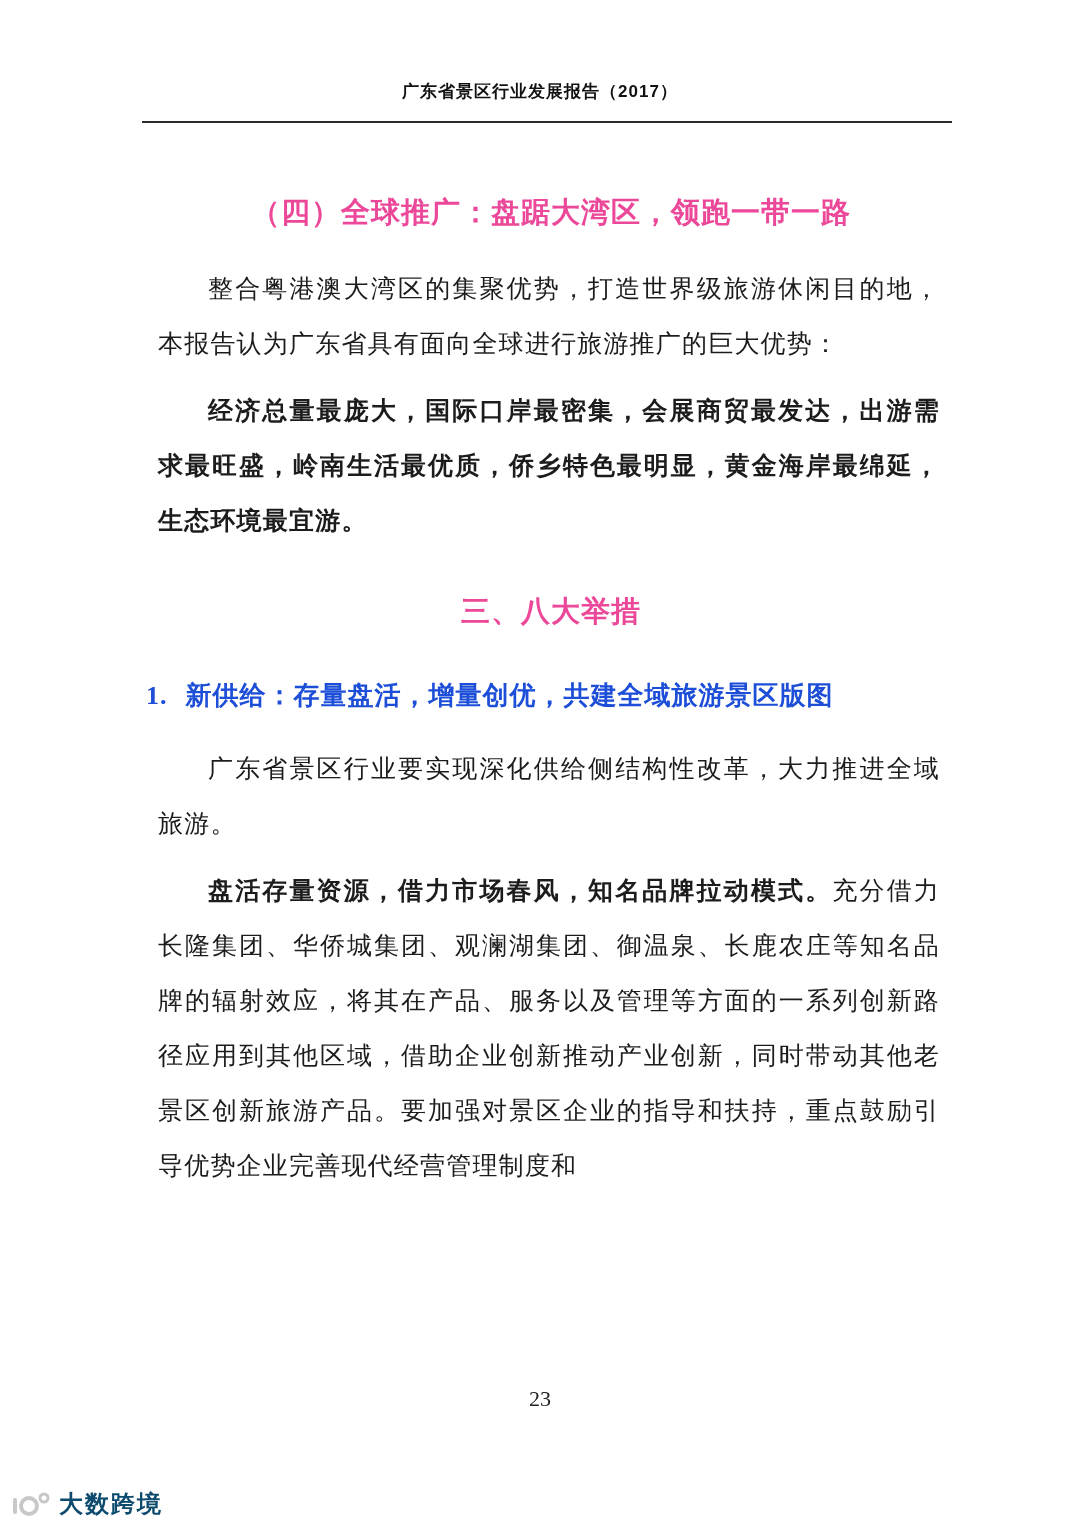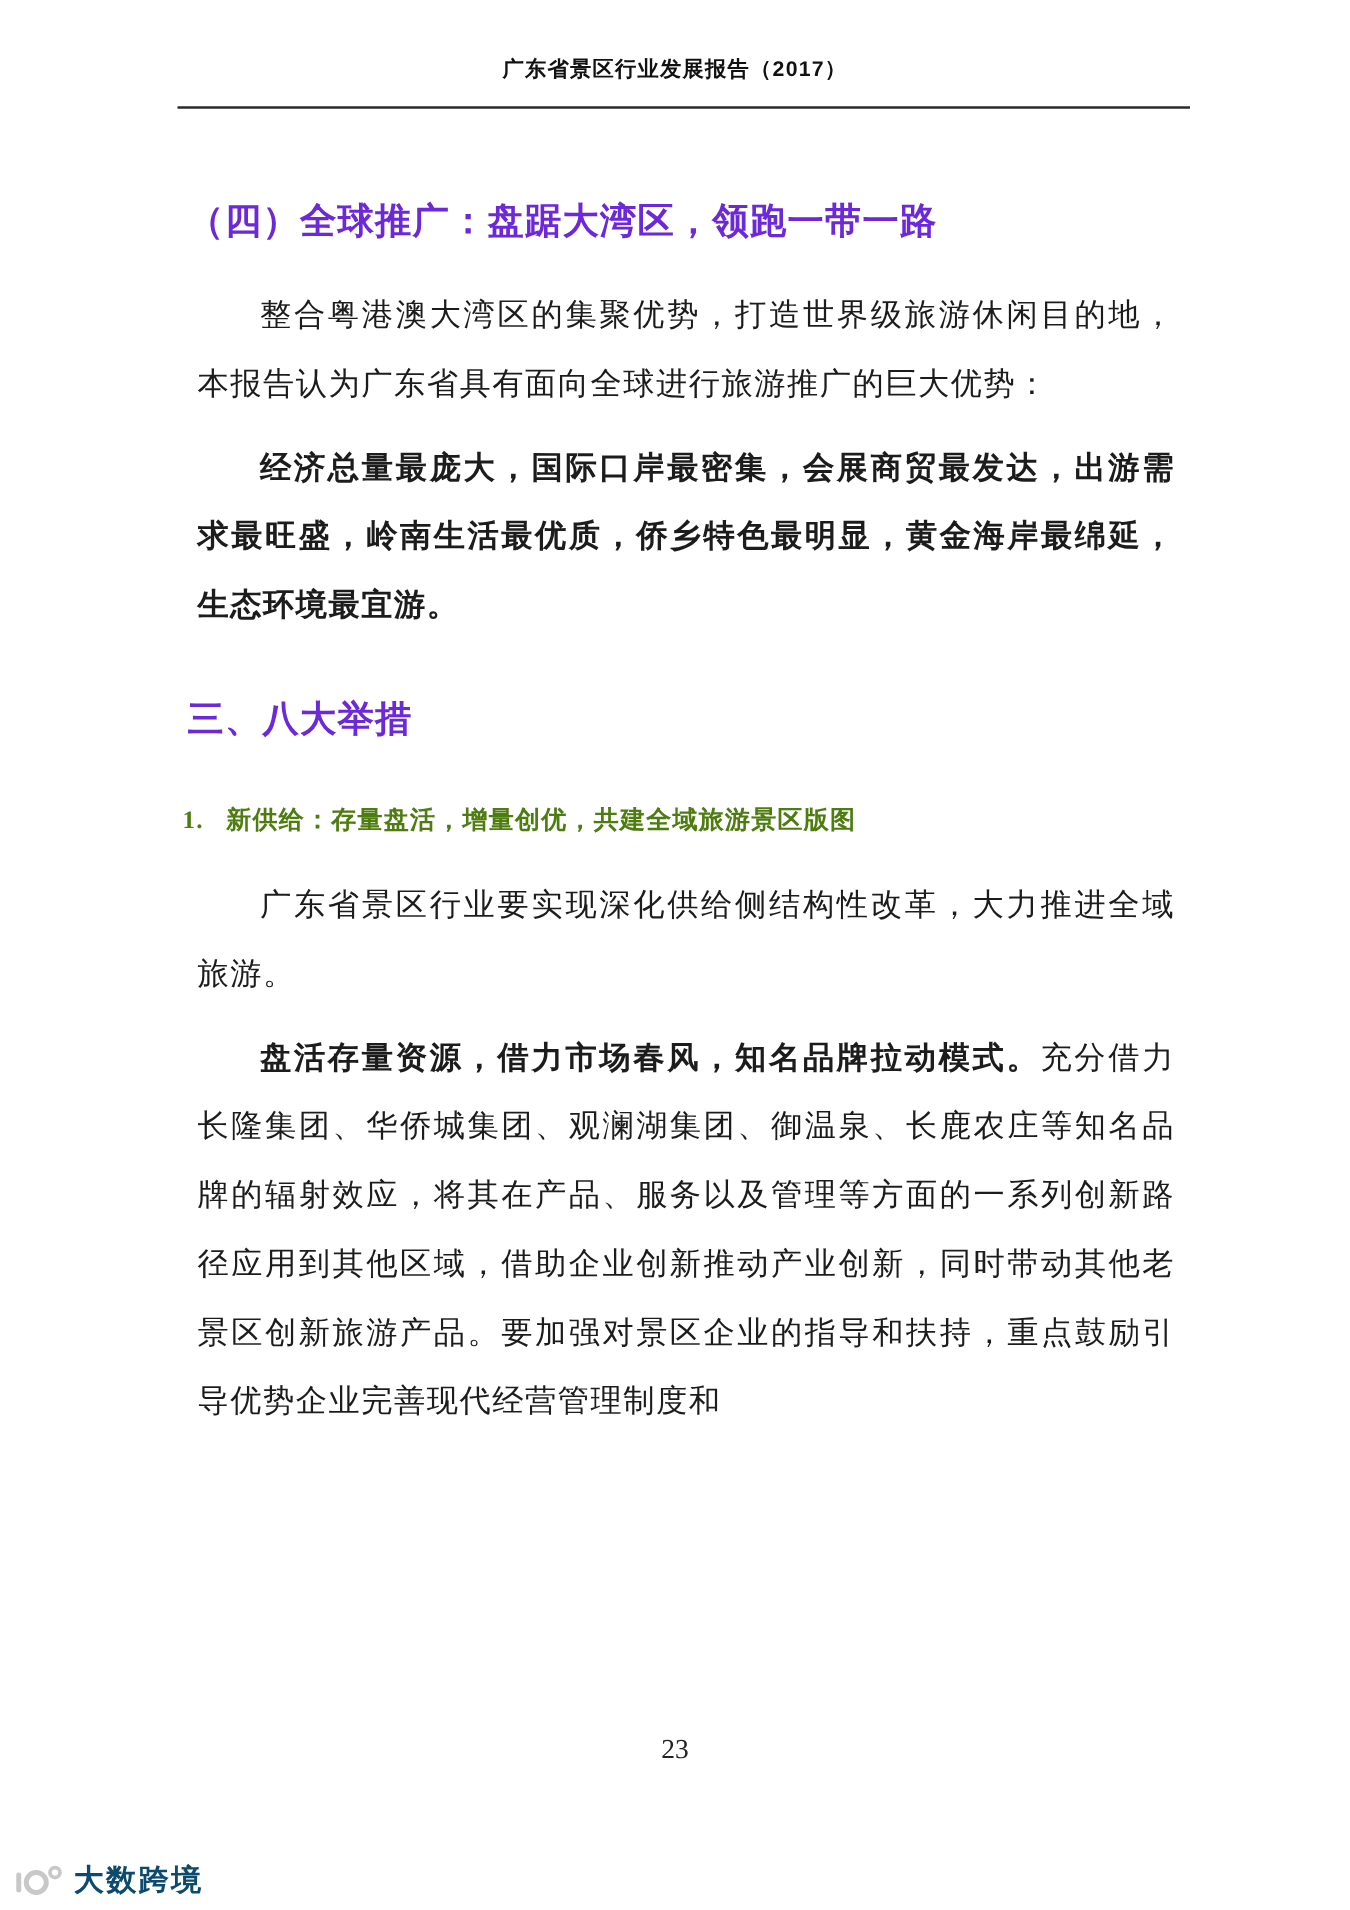--- a/index.html
+++ b/index.html
@@ -7,48 +7,49 @@
     position:relative;
     width:1080px;
     height:1528px;
     margin:0 auto;
     background:#ffffff;
     overflow:hidden;
     font-family:"Liberation Serif","DejaVu Serif",serif;
     color:#1c1c1c;
   }
   .doc-header-title {
-    padding-top:44px;
+    padding-top:80px;
     text-align:center;
     font-family:"Liberation Sans","DejaVu Sans",sans-serif;
     font-weight:700;
     font-size:17px;
     letter-spacing:1px;
     color:#111111;
   }
   .doc-header-rule {
     height:0;
     border-bottom:2px solid #2b2b2b;
     margin:18px 128px 0 142px;
   }
   .content { padding:0 128px 0 146px; }
   .h-section {
     font-family:"Liberation Sans","DejaVu Sans",sans-serif;
     font-weight:700;
     font-size:29px;
-    color:#6d28d9;
+    color:#ec4899;
     letter-spacing:1px;
     margin:70px 0 28px 4px;
+    text-align:center;
   }
   .h-measures { margin-top:44px; margin-bottom:14px; }
   .h-sub {
     font-family:"Liberation Sans","DejaVu Sans",sans-serif;
     font-weight:700;
-    font-size:20px;
-    color:#4d7c0f;
+    font-size:26px;
+    color:#1d4ed8;
     letter-spacing:1px;
     margin:46px 0 28px 0;
   }
   .h-sub-num {
     font-family:"Liberation Serif","DejaVu Serif",serif;
     margin-right:18px;
   }
   .body-para {
     font-size:25px;
     line-height:55px;

